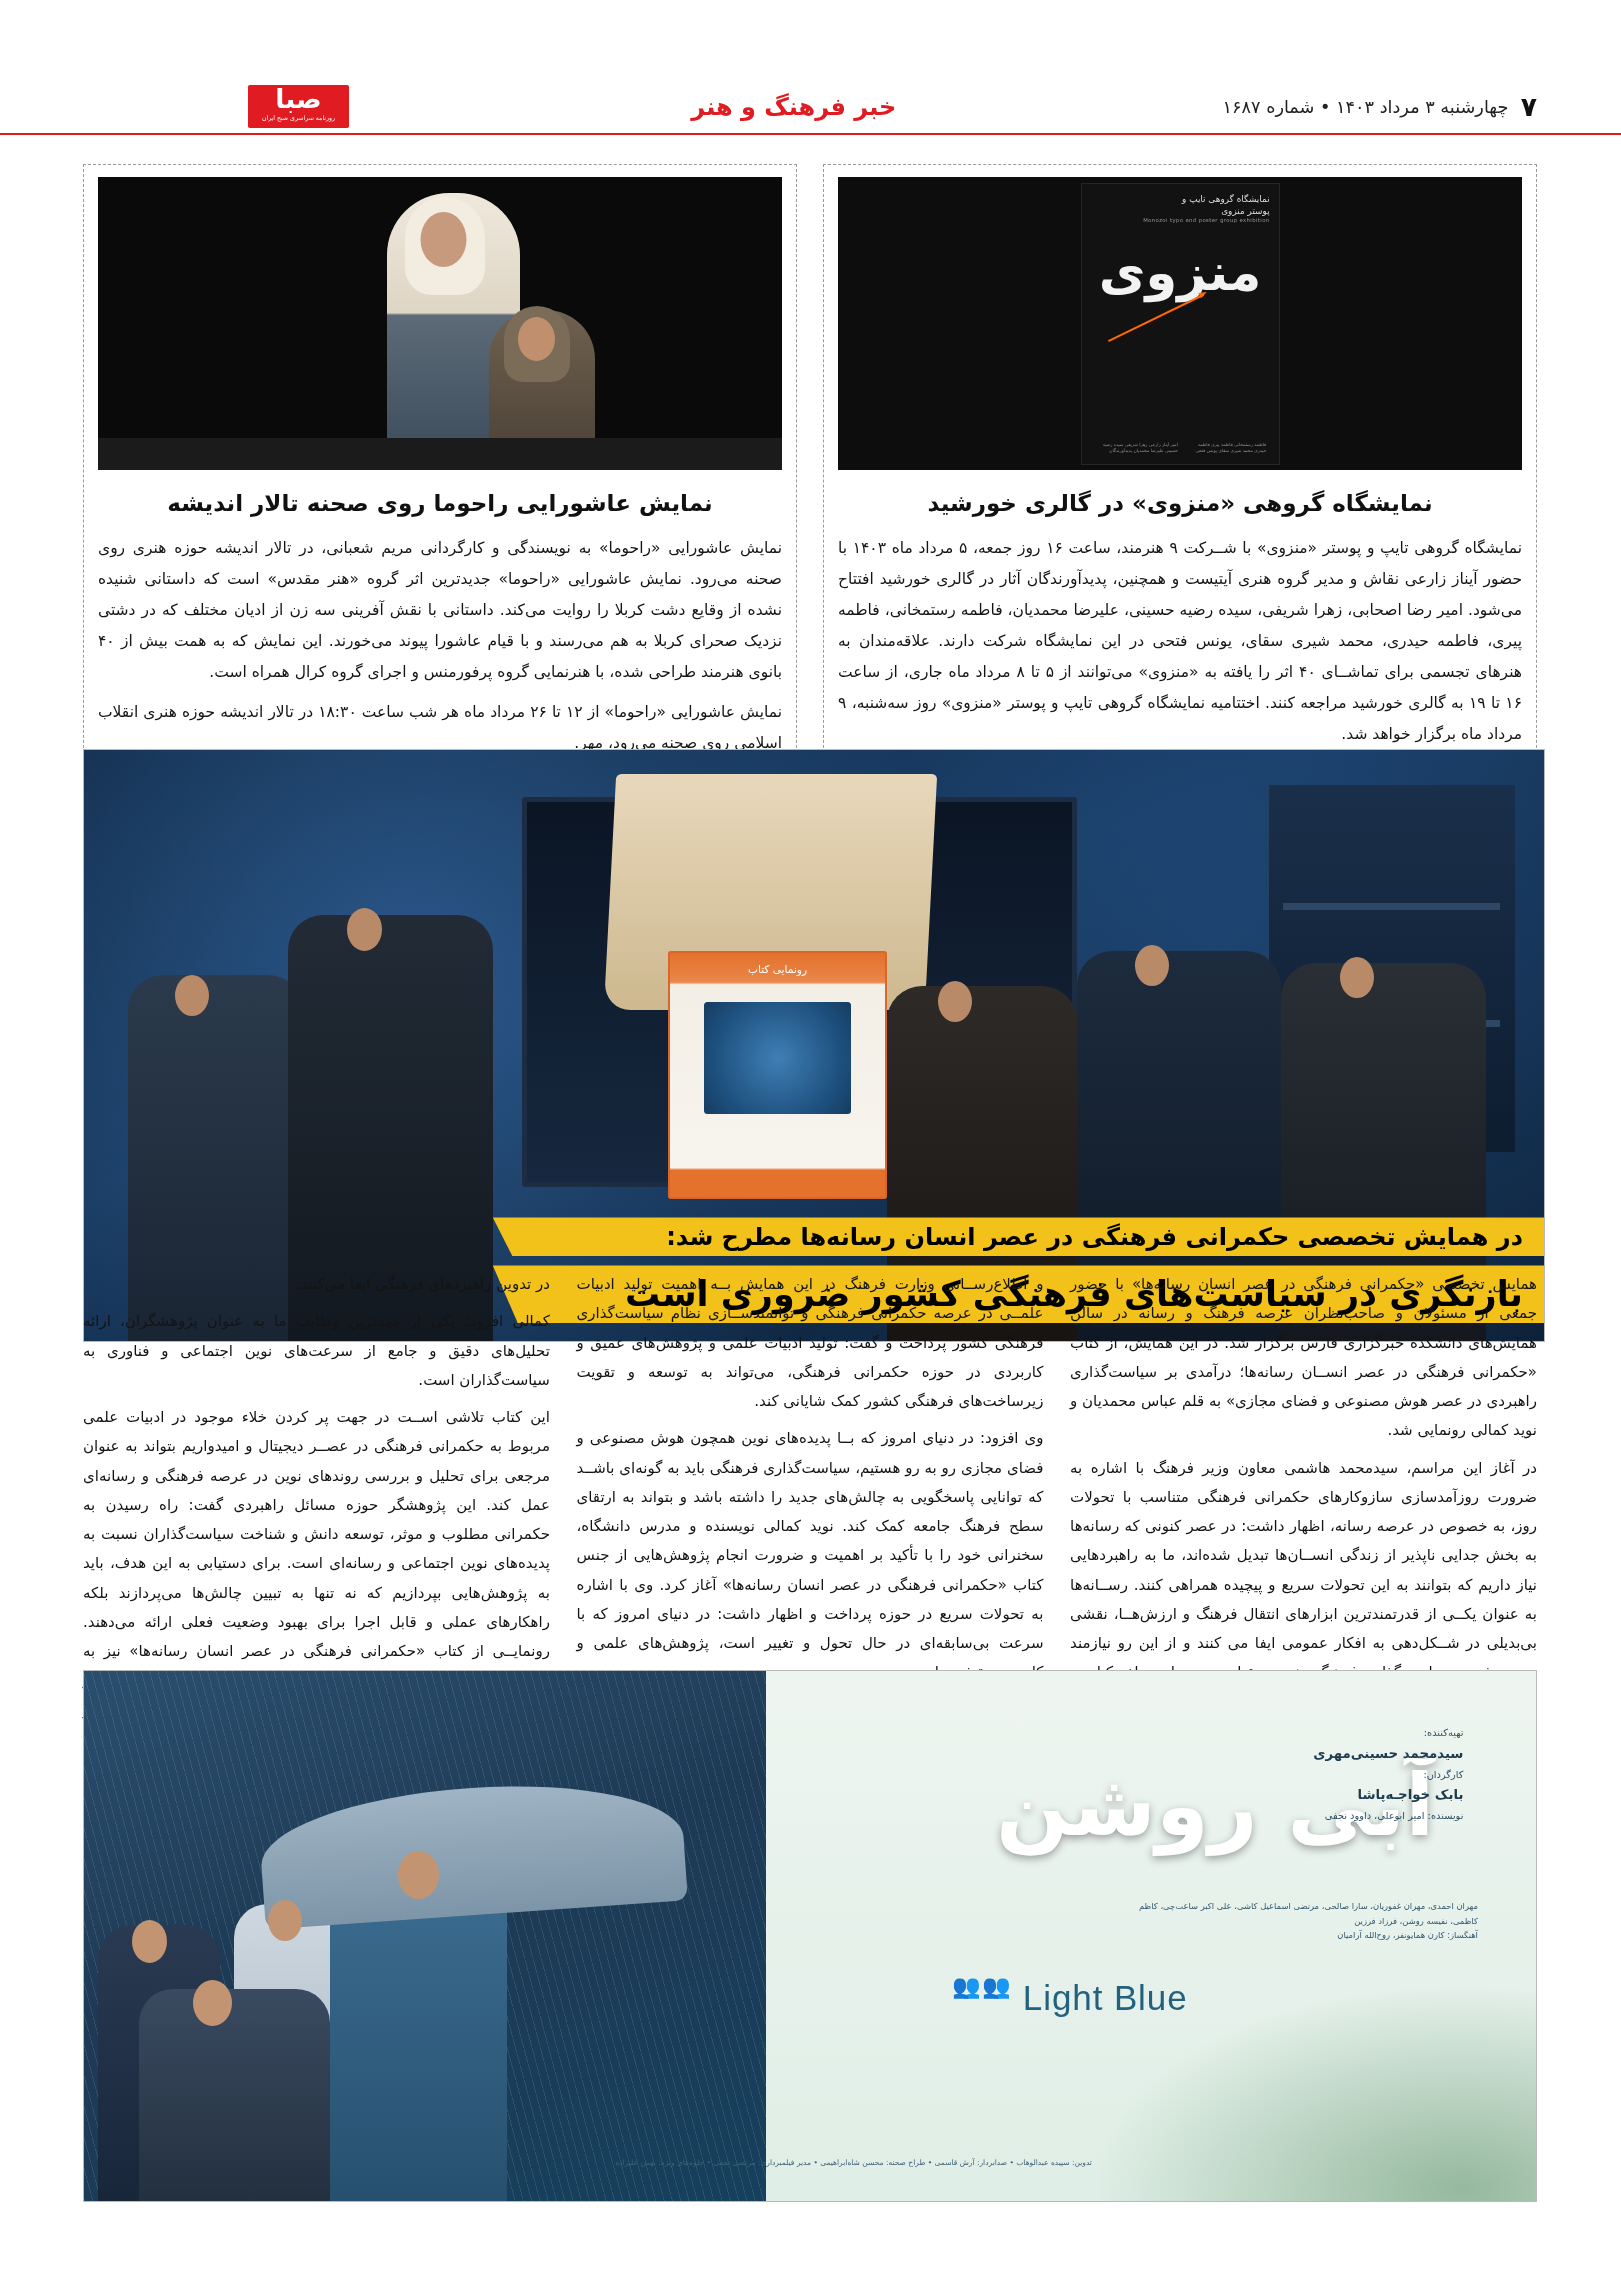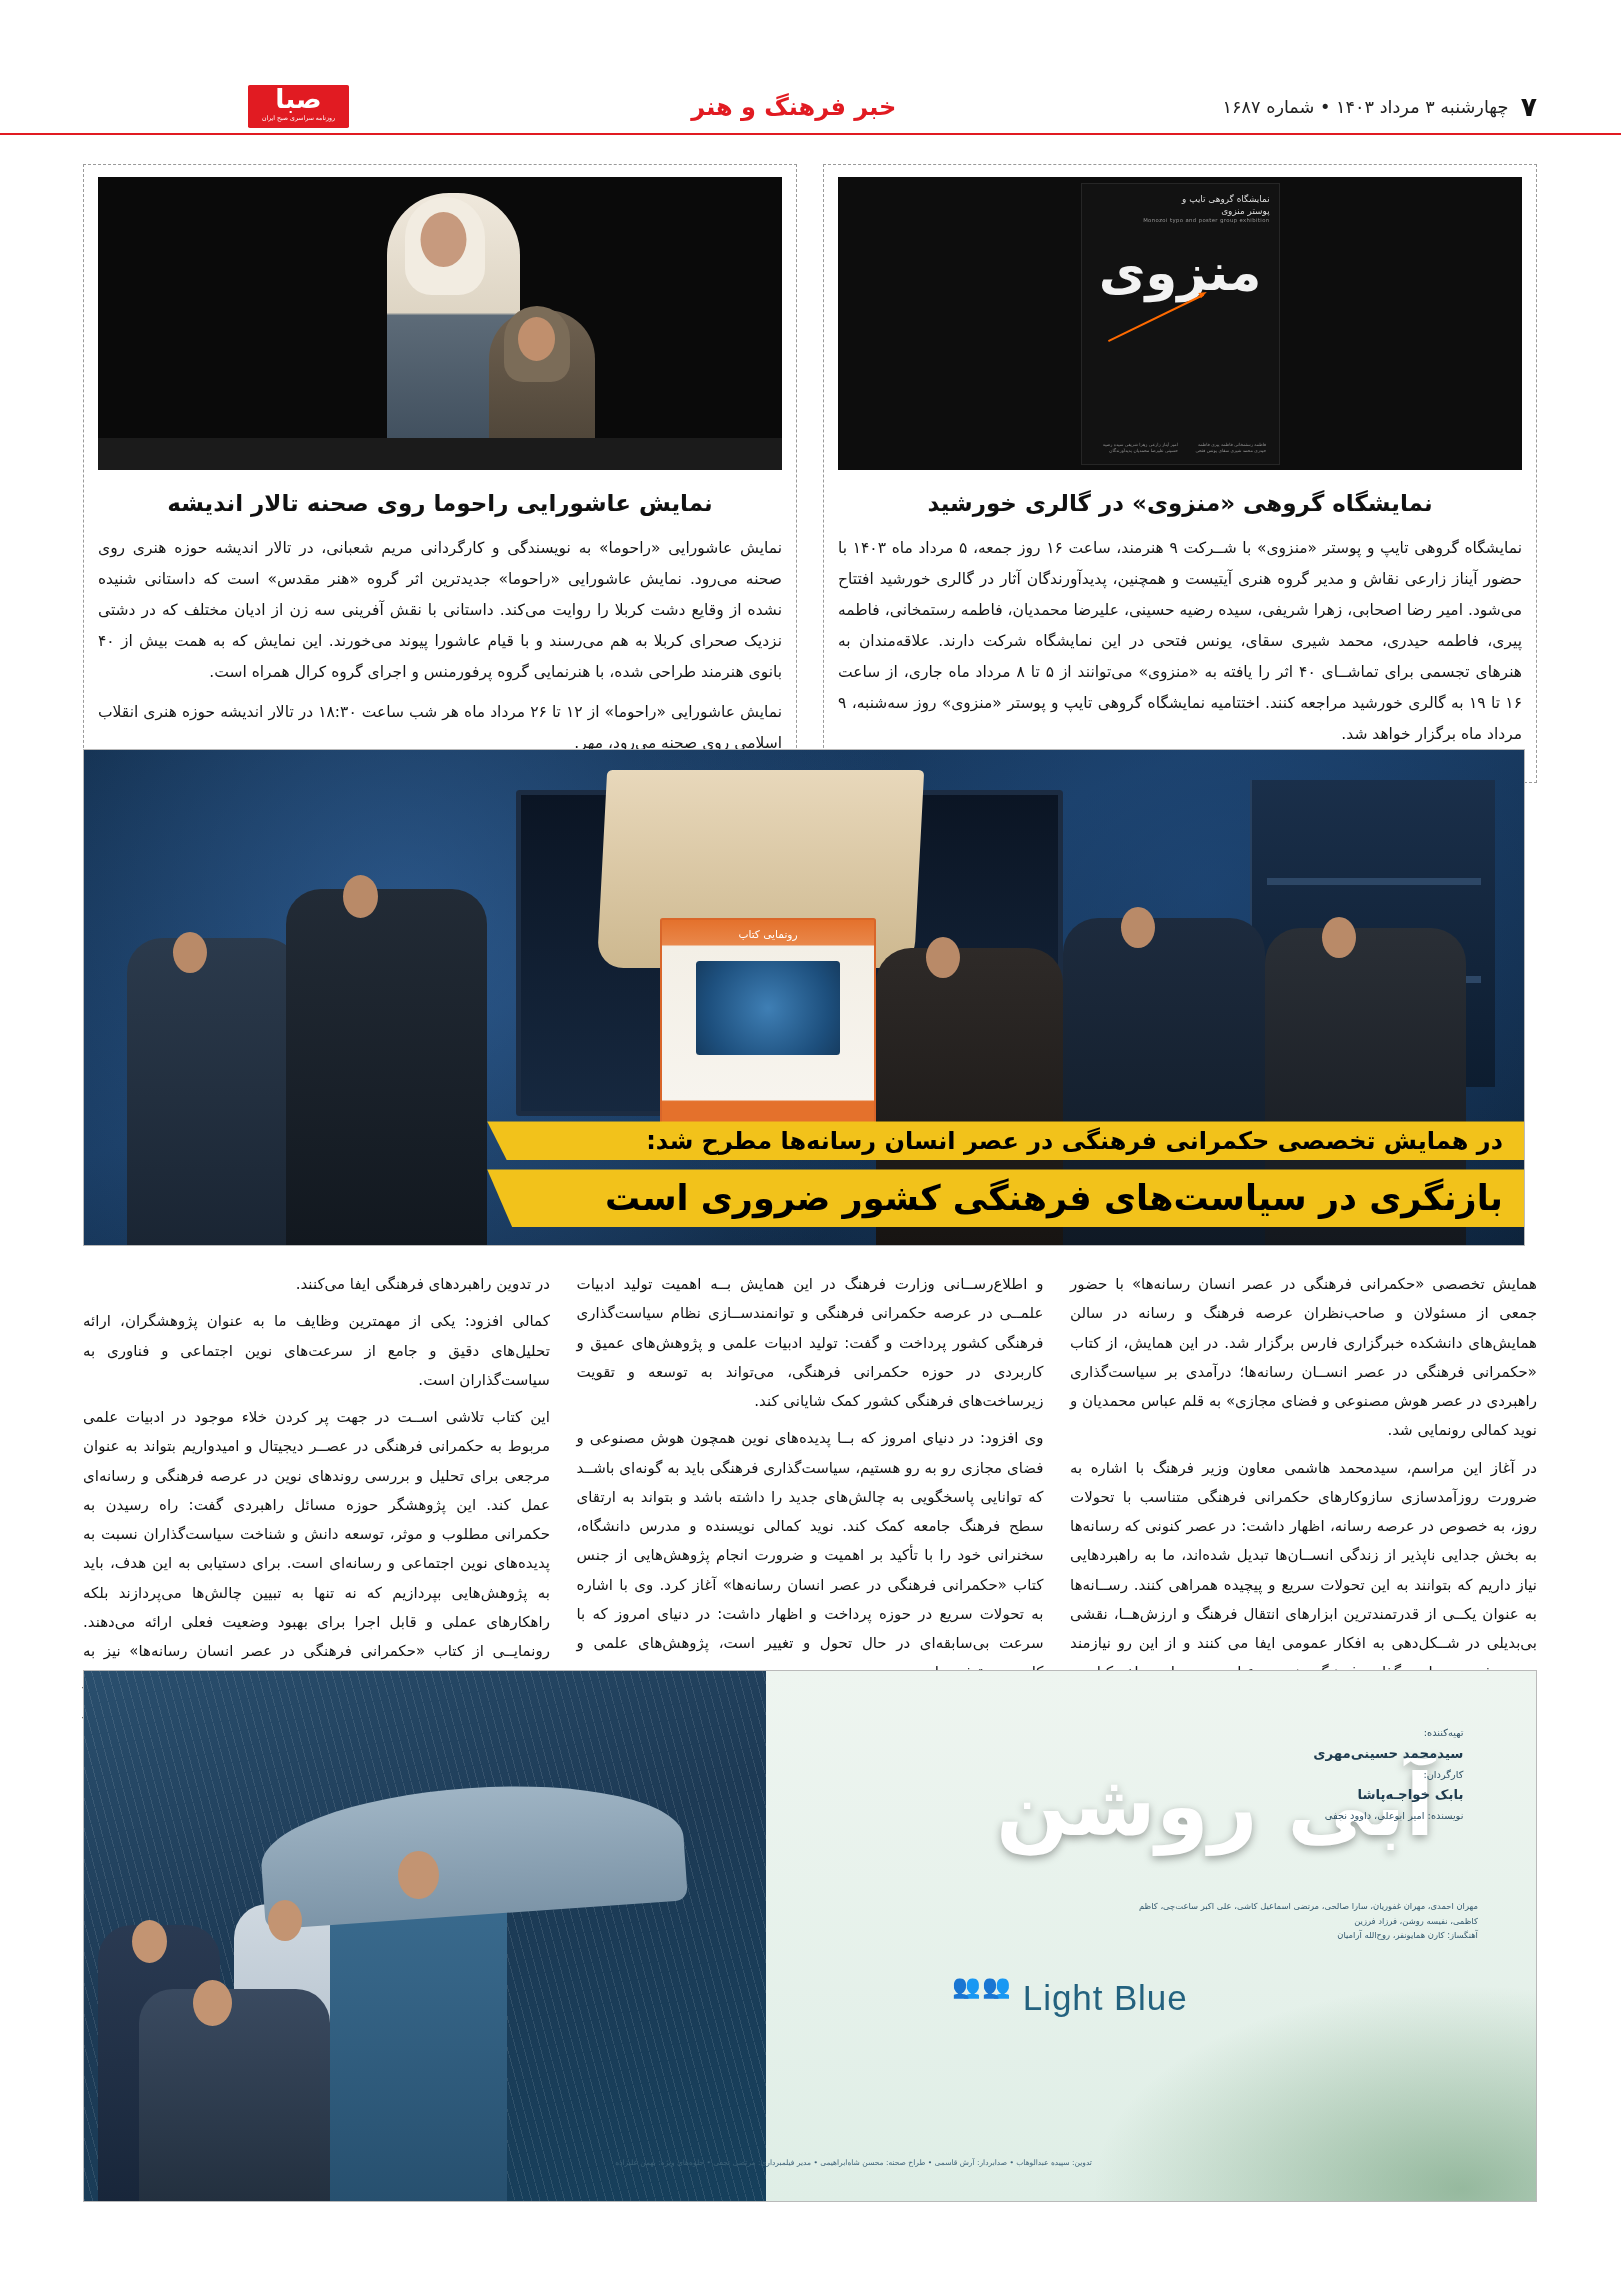--- a/index.html
+++ b/index.html
@@ -176,22 +176,22 @@
     background: #7b6c58;
   }
   .th-floor {
     position: absolute; left: 0; right: 0; bottom: 0; height: 32px;
     background: #1b1b1b;
   }
 
   
   .main-photo-wrap {
     position: absolute;
-    top: 749px; left: 84px; right: 96px;
-    height: 497px;
+    top: 749px; left: 84px; right: 76px;
+    height: 593px;
     border: 1.8px solid #b9b9b9;
     overflow: hidden;
     background: #86efac;
   }
   .mp-bg {
     position: absolute; inset: 0;
     background:
       radial-gradient(circle at 22% 35%, rgba(70,130,200,.45), transparent 45%),
       radial-gradient(circle at 78% 28%, rgba(40,90,150,.45), transparent 50%),
       linear-gradient(160deg, #0e2742 0%, #16365a 40%, #0b1e33 100%);

